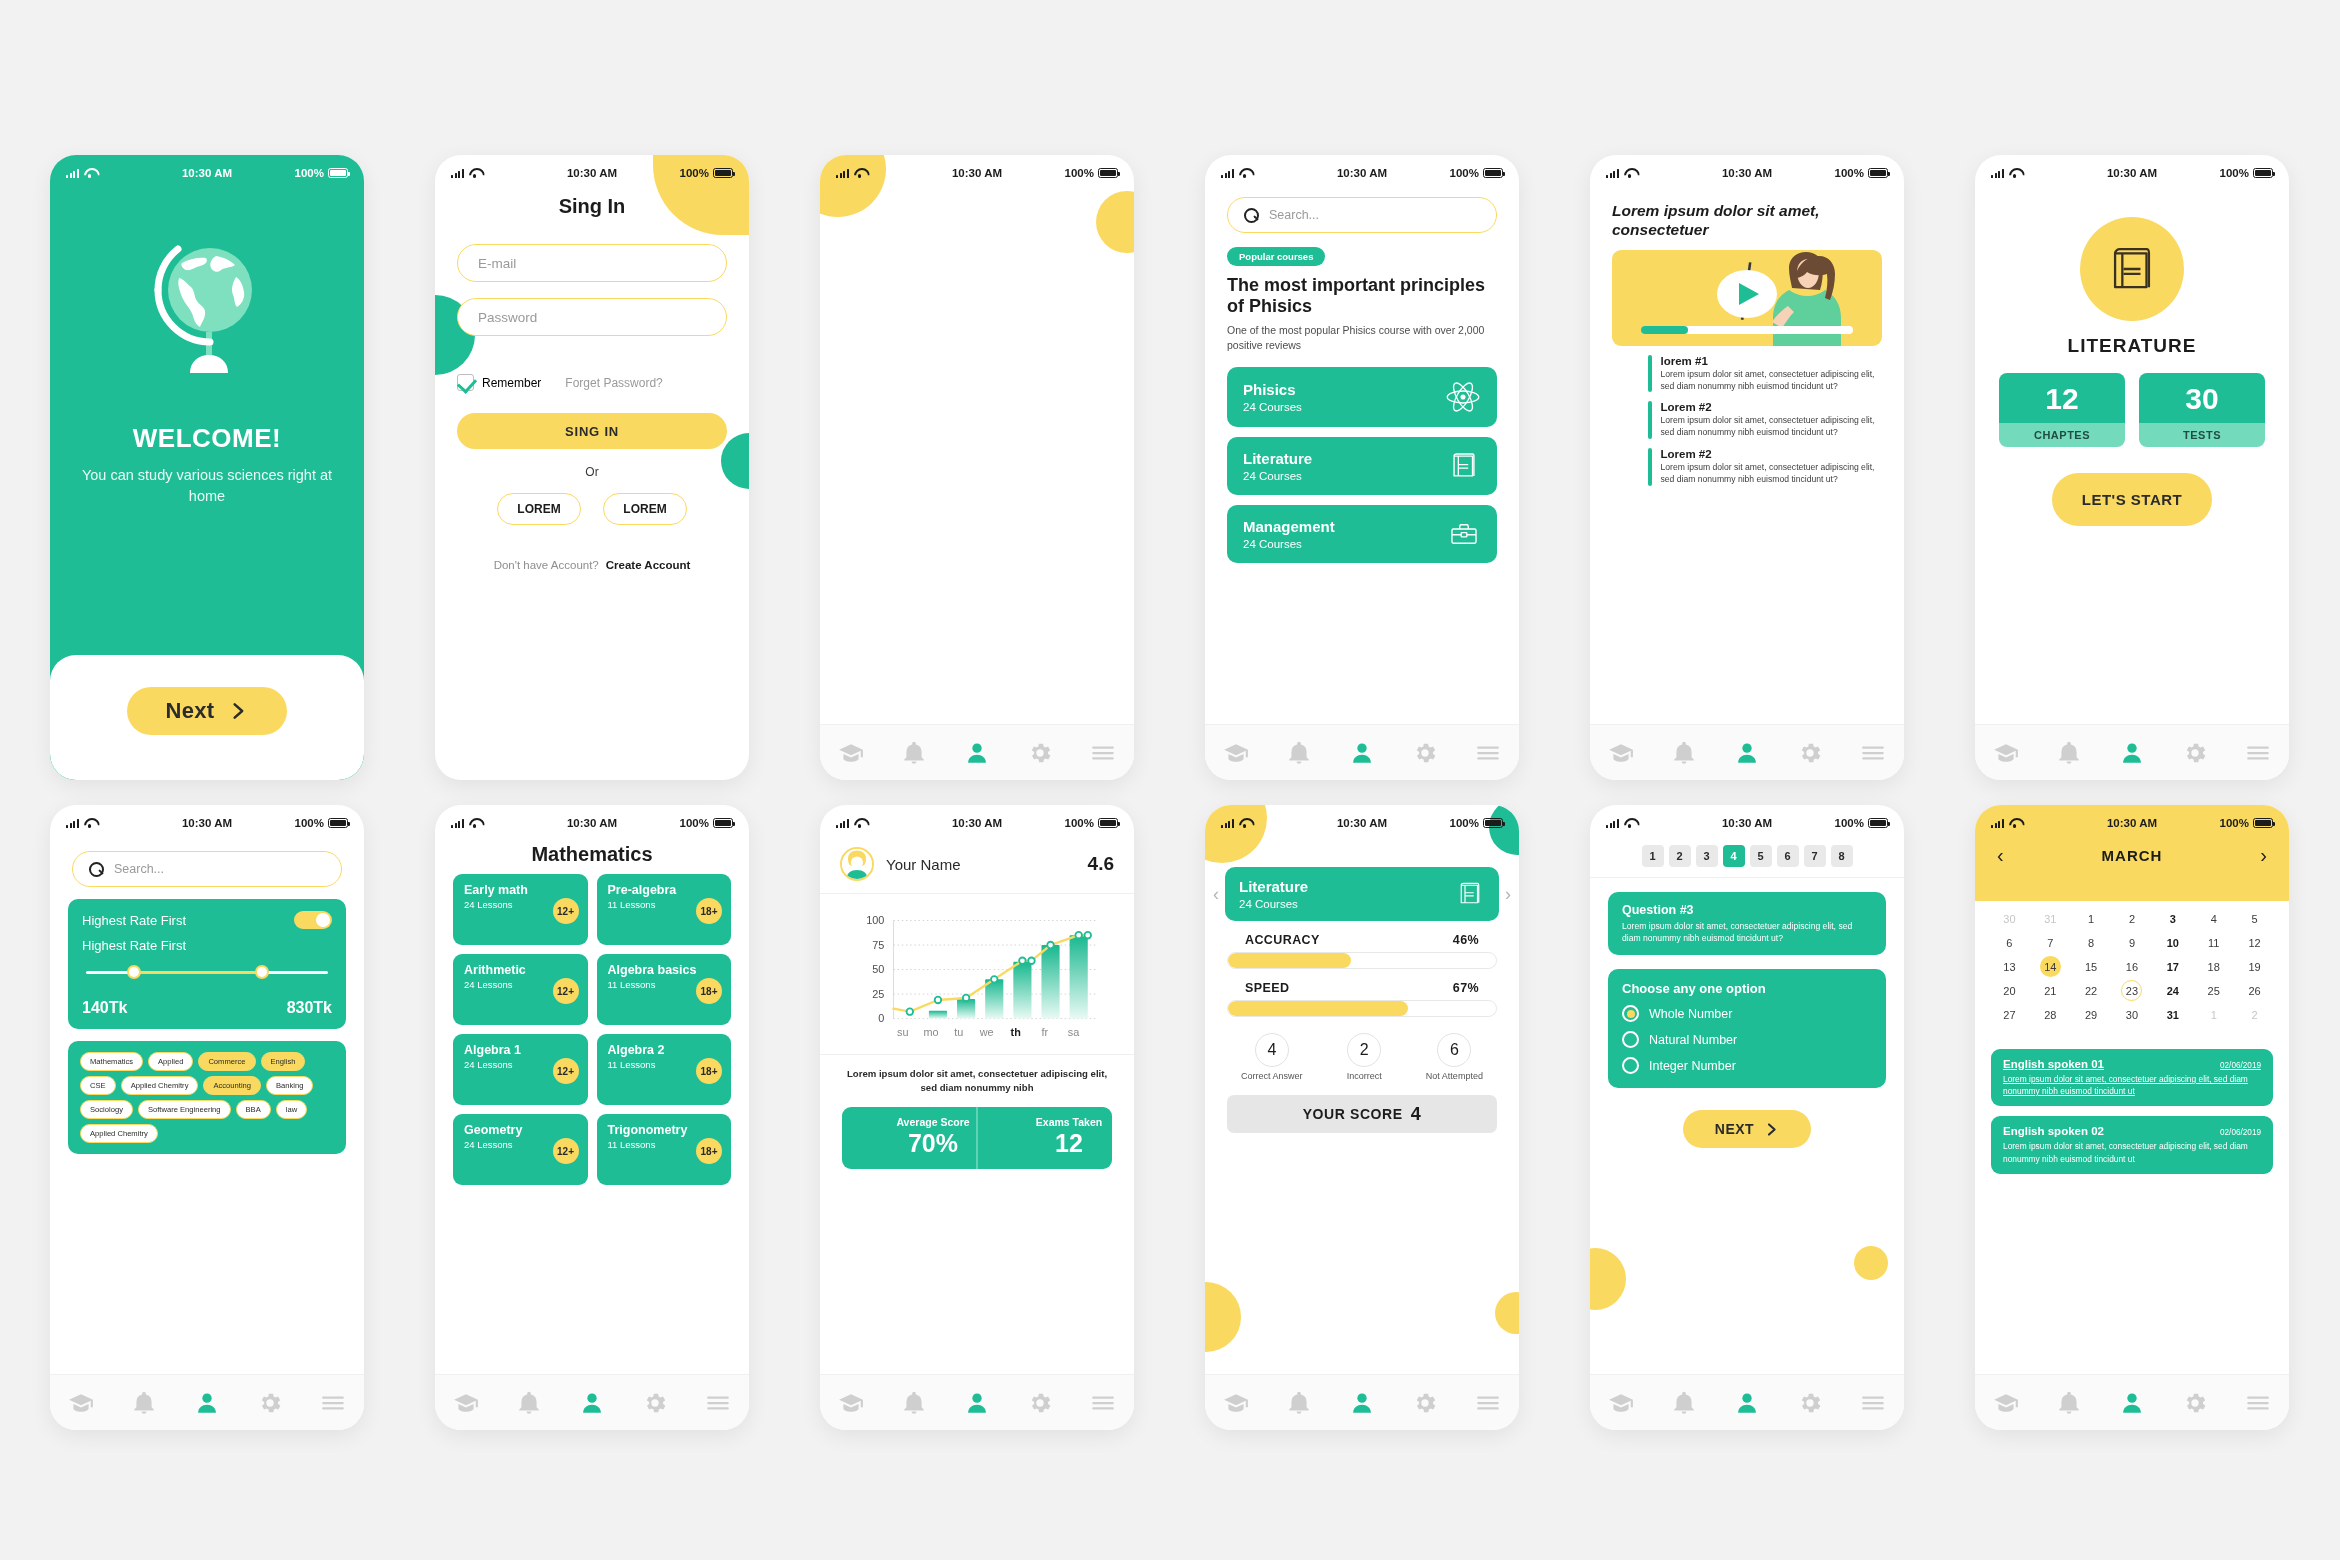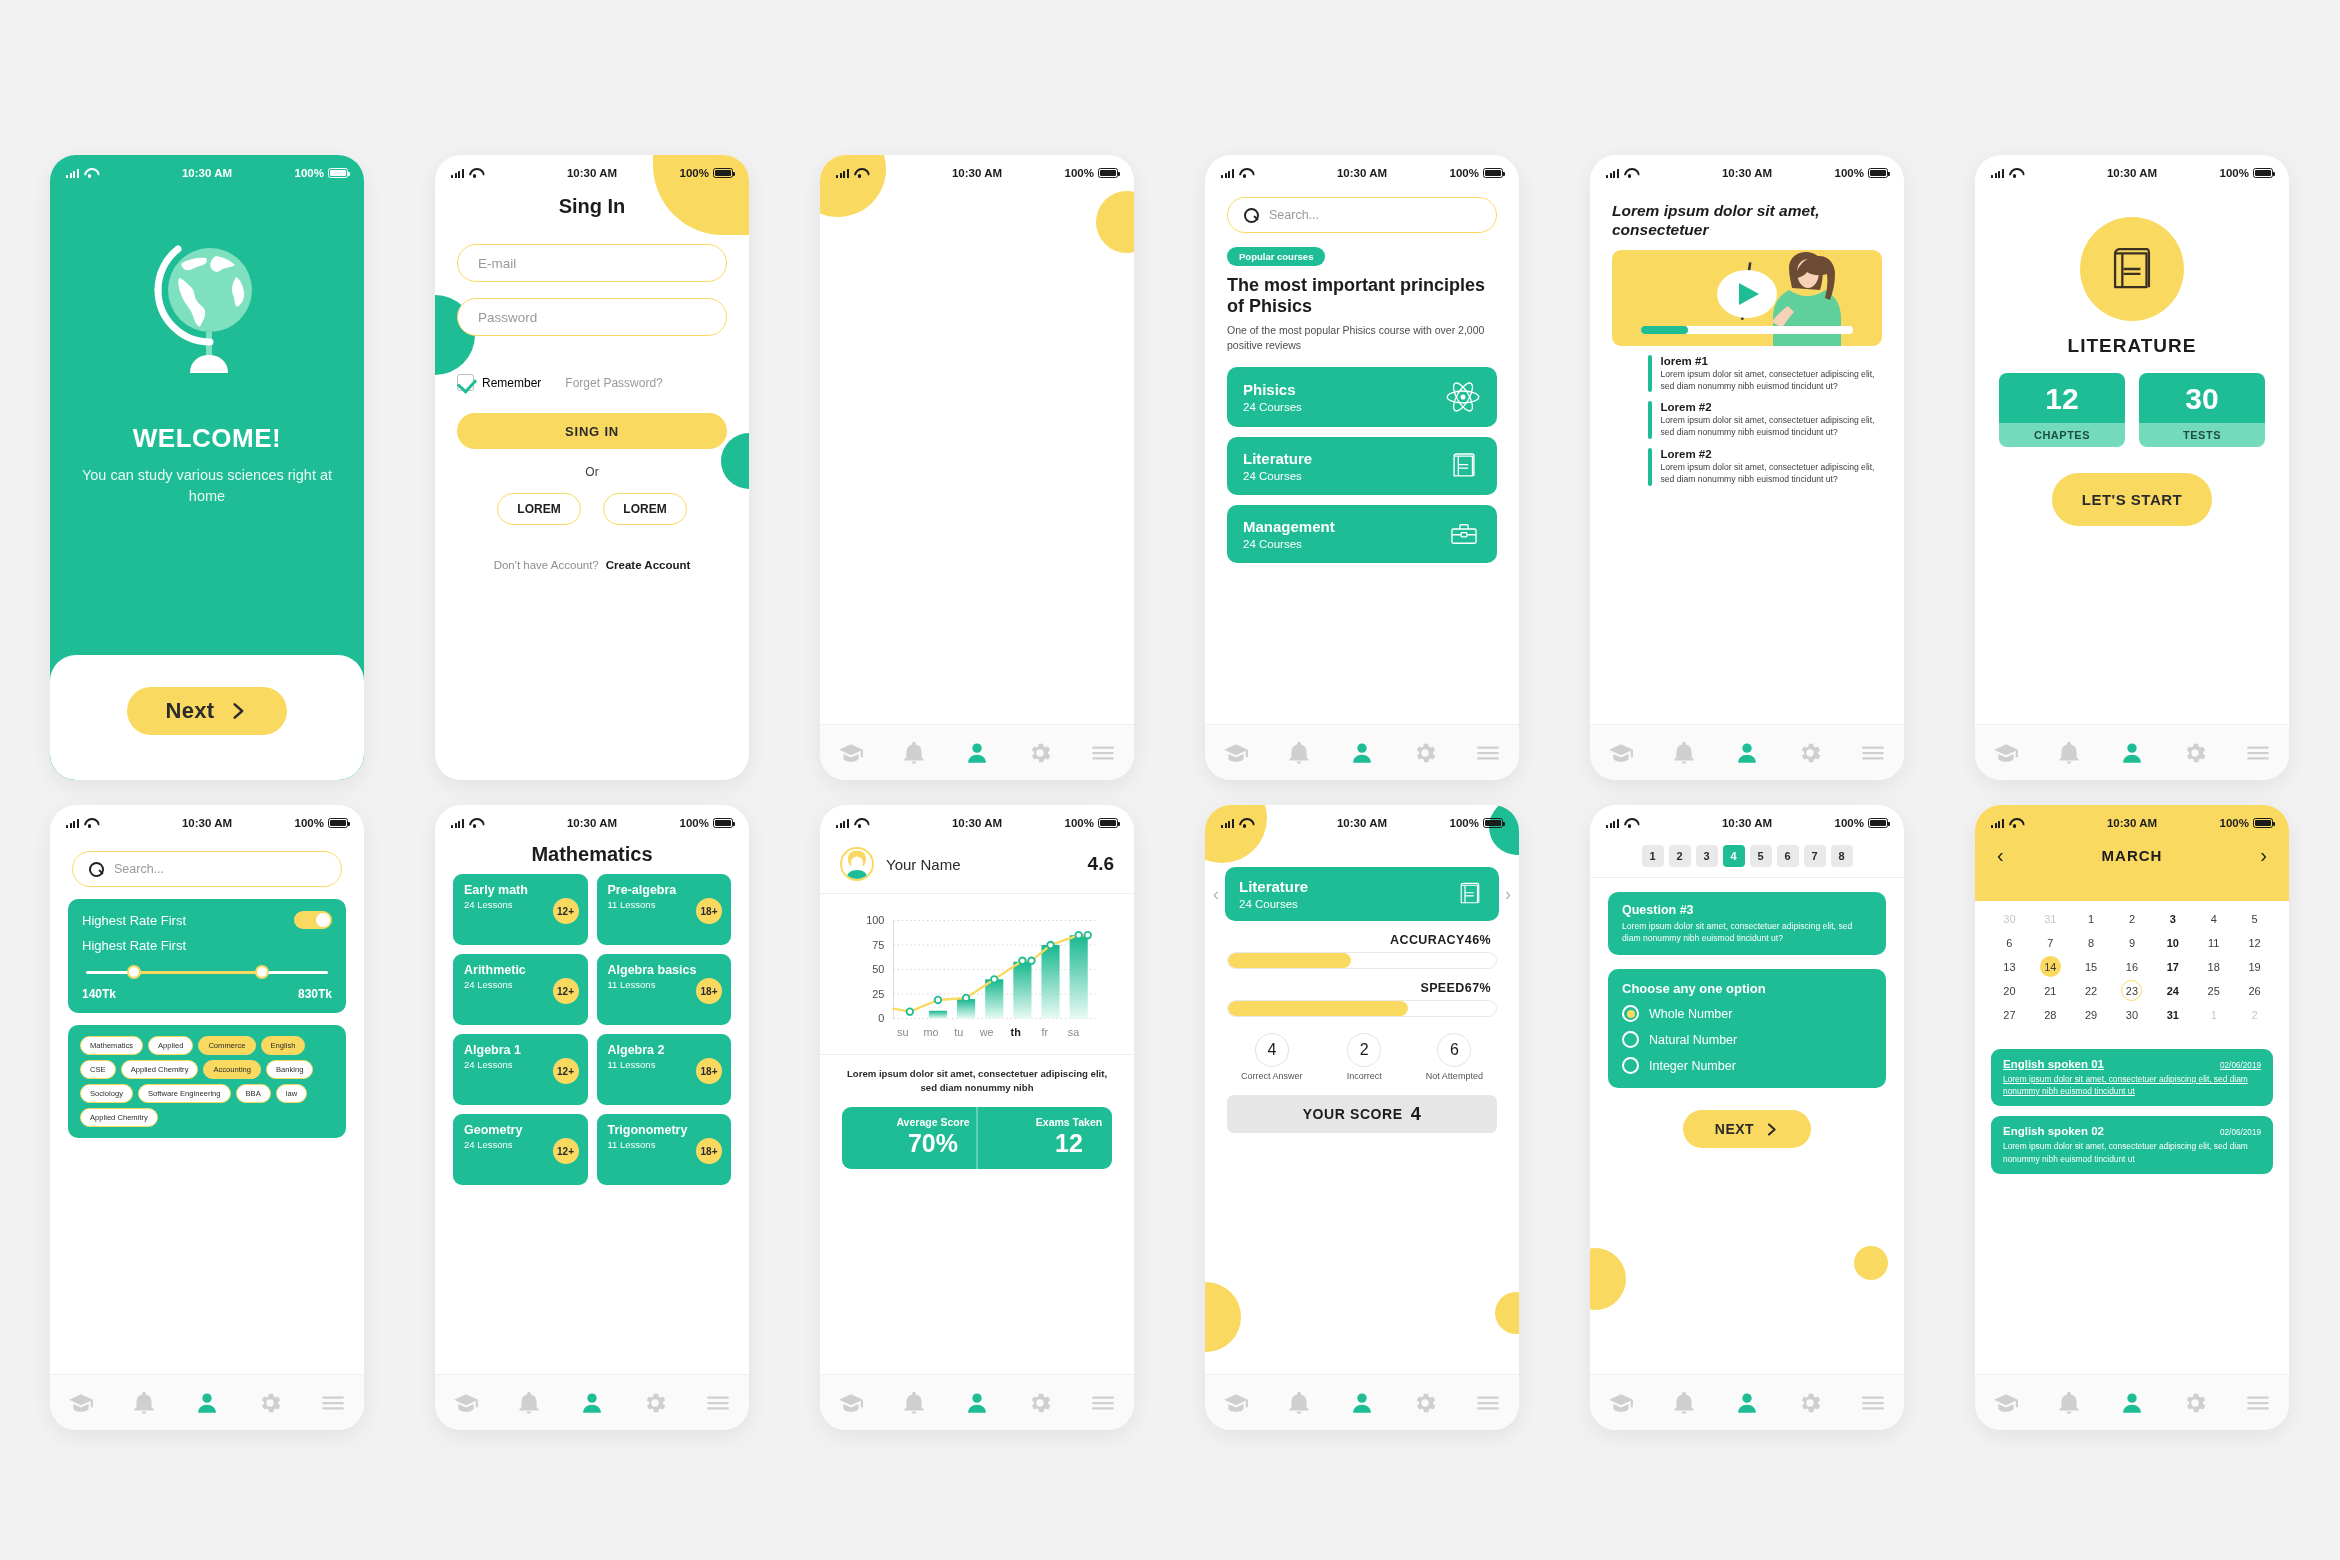--- a/index.html
+++ b/index.html
@@ -177,21 +177,21 @@
   .prof .nm { font-size:15px; color:#2b2b2b; }
   .prof .sc { margin-left:auto; font-size:19px; font-weight:bold; color:#1c1c1c; }
   .chartbox { padding:12px 16px 6px; border-bottom:1px solid #efefef; }
   .score-strip { display:flex; margin:12px 22px 0; background:#1ebd95; border-radius:9px; color:#fff; overflow:hidden; }
   .score-strip > div { flex:1; text-align:center; padding:9px 0 11px;margin-left:48px; }
   .score-strip > div:first-child { border-right:2px solid #5fd3b4; }
   .score-strip .k { font-size:10.5px; font-weight:bold; }
   .score-strip .v { font-size:25px; font-weight:bold; margin-top:1px; }
 
   
-  .metric-label { display:flex; justify-content:flex-end; margin:12px 28px 0; font-size:12.5px; font-weight:bold; color:#1c1c1c; letter-spacing:.4px; }
+  .metric-label { display:flex; justify-content:space-between; margin:12px 40px 0; font-size:12.5px; font-weight:bold; color:#1c1c1c; letter-spacing:.4px; }
   .progress { margin:5px 22px 0; height:17px; border:1.4px solid #e7e7e7; border-radius:999px; overflow:hidden; background:#fff; }
   .progress > i { display:block; height:100%; background:#fad961; border-radius:999px; }
   .qrow { display:flex; justify-content:space-around; margin:16px 14px 0; }
   .qitem { text-align:center; }
   .qcircle { width:34px; height:34px; border:1.6px solid #e2e2e2; border-radius:50%; margin:0 auto;
              display:flex; align-items:center; justify-content:center; font-size:16px; color:#1c1c1c; }
   .qlabel { font-size:9px; color:#555; margin-top:4px; }
   .yourscore { margin:14px 22px 0; height:38px; background:#e6e6e6; border-radius:7px;
                display:flex; align-items:center; justify-content:center; gap:8px; font-size:14px; font-weight:bold; color:#1c1c1c; letter-spacing:.6px; }
 
@@ -713,21 +713,21 @@
         <span style="font-size:13px;">Highest Rate First</span>
         <span class="toggle"></span>
       </div>
       <div style="font-size:13px;margin-top:9px;">Highest Rate First</div>
       <div class="slider">
         <span class="track"></span>
         <span class="fill" style="left:20%;right:26%;"></span>
         <span class="knob" style="left:17%;"></span>
         <span class="knob" style="left:70%;"></span>
       </div>
-      <div style="display:flex;justify-content:space-between;margin-top:8px;font-size:12px;font-weight:bold;gap:48px;">
+      <div style="display:flex;justify-content:space-between;margin-top:20px;font-size:16px;font-weight:bold;gap:48px;">
         <span>140Tk</span>
         <span>830Tk</span>
       </div>
     </div>
 
     <div class="filt-card" style="padding:11px 12px;">
       <div class="chips">
         <span class="chip">Mathematics</span>
         <span class="chip">Applied</span>
         <span class="chip on">Commerce</span>

